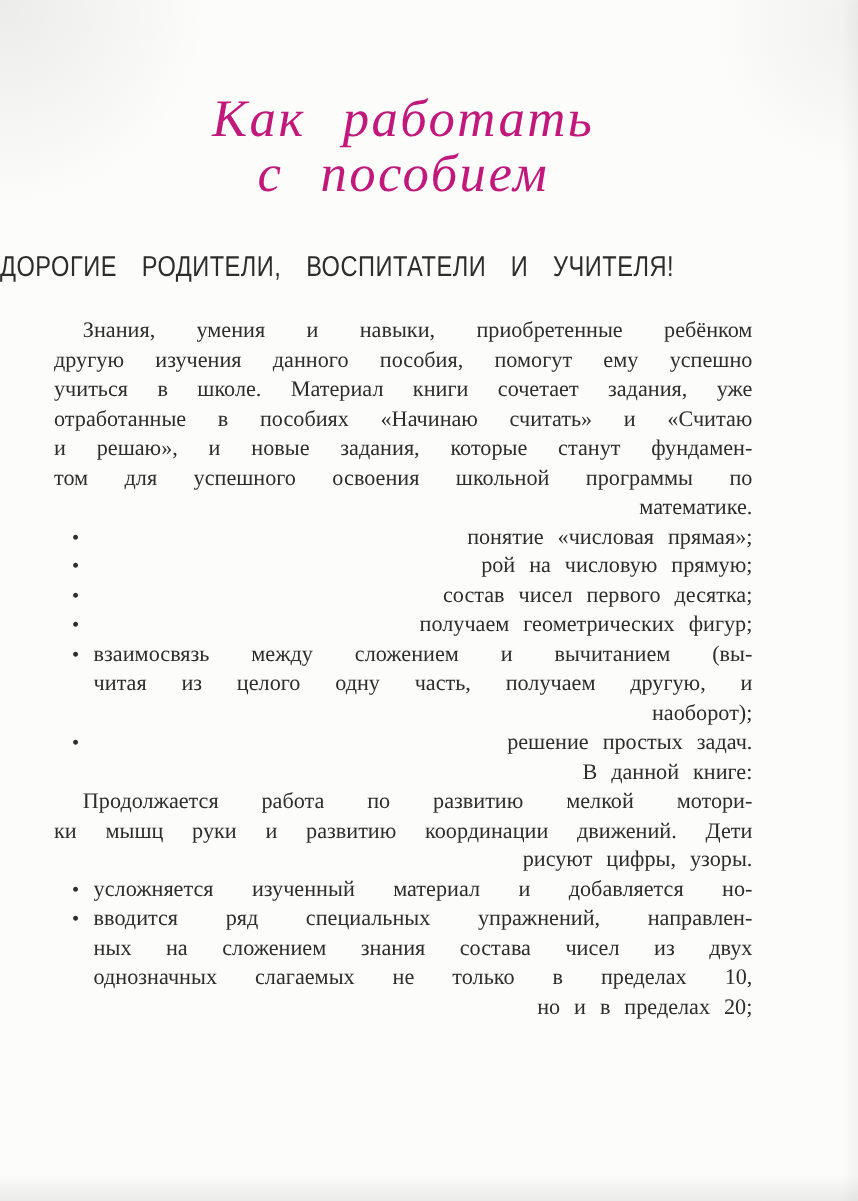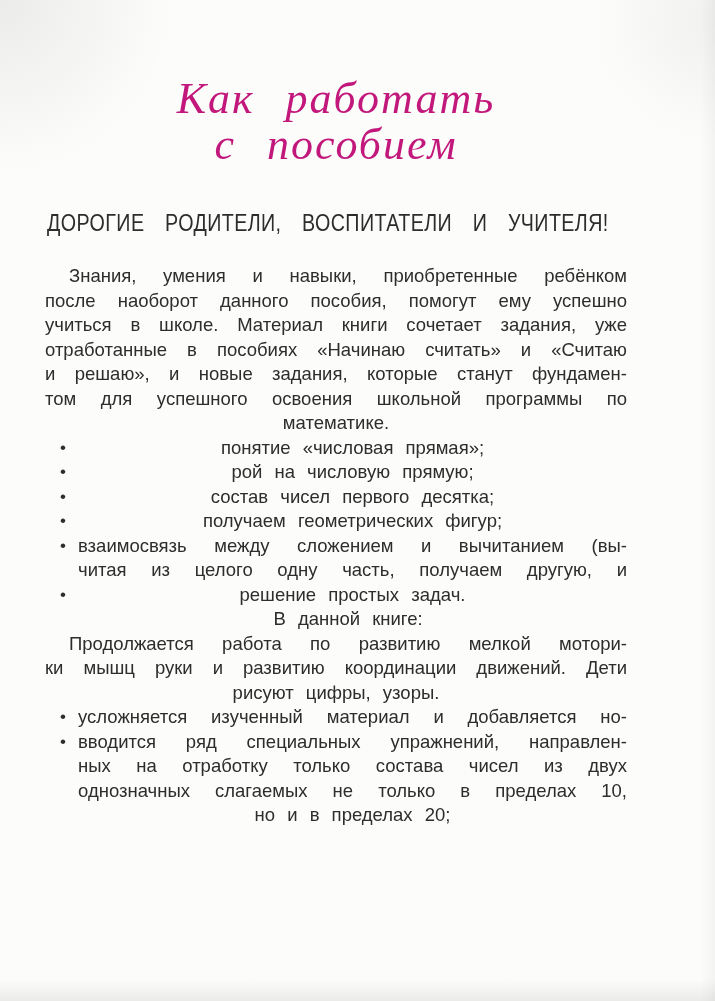--- a/index.html
+++ b/index.html
@@ -33,21 +33,20 @@
     font-weight: normal;
     font-size: 44px;
     line-height: 46px;
     letter-spacing: 2px;
     word-spacing: 18px;
     color: var(--title-color, #c2187c);
   }
   .title .title-line { display: block; }
   
   .heading-wrap {
-    margin-left: 47px;
     margin-top: 40px;
     height: 30px;
   }
   .heading {
     display: inline-block;
     white-space: nowrap;
     font-size: 24px;
     line-height: 30px;
     font-weight: normal;
     letter-spacing: 0.5px;
@@ -60,25 +59,25 @@
   
   .body-text {
     margin-left: 45px;
     margin-top: 26px;
     width: 582px;
     font-size: 18.5px;
     line-height: 24.5px;
     word-spacing: 7px;
     color: var(--text-color, #2d2d2d);
   }
-  .para, .blist { margin: 0; padding: 0; }
+  .para, .blist { margin: 0; padding: 0; font-family: Liberation Serif, serif; }
   .line { min-height: 24.5px; }
   
   .jl { text-align: justify; text-align-last: justify; }
-  .ll { text-align: center; }
+  .ll { text-align: right; }
   .ind { text-indent: 24px; }
   .bitem { position: relative; padding-left: 33px; }
   .bullet {
     position: absolute;
     left: 15px;
     top: 0;
     line-height: 24.5px;
     font-size: 17px;
   }
 </style>
@@ -92,21 +91,21 @@
     <span class="title-line">с пособием</span>
   </h1>
 
   <div class="heading-wrap">
     <h2 class="heading">ДОРОГИЕ РОДИТЕЛИ, ВОСПИТАТЕЛИ И УЧИТЕЛЯ!</h2>
   </div>
 
   <div class="body-text" id="content-root">
       <div class="para">
         <div class="line jl ind">Знания, умения и навыки, приобретенные ребёнком</div>
-        <div class="line jl">после наоборот данного пособия, помогут ему успешно</div>
+        <div class="line jl">другую изучения данного пособия, помогут ему успешно</div>
         <div class="line jl">учиться в школе. Материал книги сочетает задания, уже</div>
         <div class="line jl">отработанные в пособиях «Начинаю считать» и «Считаю</div>
         <div class="line jl">и решаю», и новые задания, которые станут фундамен-</div>
         <div class="line jl">том для успешного освоения школьной программы по</div>
         <div class="line ll">математике.</div>
       </div>
       <div class="blist">
         <div class="bitem">
           <span class="bullet">•</span>
           <div class="line ll">понятие «числовая прямая»;</div>
@@ -120,20 +119,21 @@
           <div class="line ll">состав чисел первого десятка;</div>
         </div>
         <div class="bitem">
           <span class="bullet">•</span>
           <div class="line ll">получаем геометрических фигур;</div>
         </div>
         <div class="bitem">
           <span class="bullet">•</span>
           <div class="line jl">взаимосвязь между сложением и вычитанием (вы-</div>
           <div class="line jl">читая из целого одну часть, получаем другую, и</div>
+          <div class="line ll">наоборот);</div>
         </div>
         <div class="bitem">
           <span class="bullet">•</span>
           <div class="line ll">решение простых задач.</div>
         </div>
       </div>
       <div class="para">
         <div class="line ll ind">В данной книге:</div>
       </div>
       <div class="para">
@@ -142,20 +142,20 @@
         <div class="line ll">рисуют цифры, узоры.</div>
       </div>
       <div class="blist">
         <div class="bitem">
           <span class="bullet">•</span>
           <div class="line jl">усложняется изученный материал и добавляется но-</div>
         </div>
         <div class="bitem">
           <span class="bullet">•</span>
           <div class="line jl">вводится ряд специальных упражнений, направлен-</div>
-          <div class="line jl">ных на отработку только состава чисел из двух</div>
+          <div class="line jl">ных на сложением знания состава чисел из двух</div>
           <div class="line jl">однозначных слагаемых не только в пределах 10,</div>
           <div class="line ll">но и в пределах 20;</div>
         </div>
       </div>
     </div>
 
 </div>
 
 </body></html>

